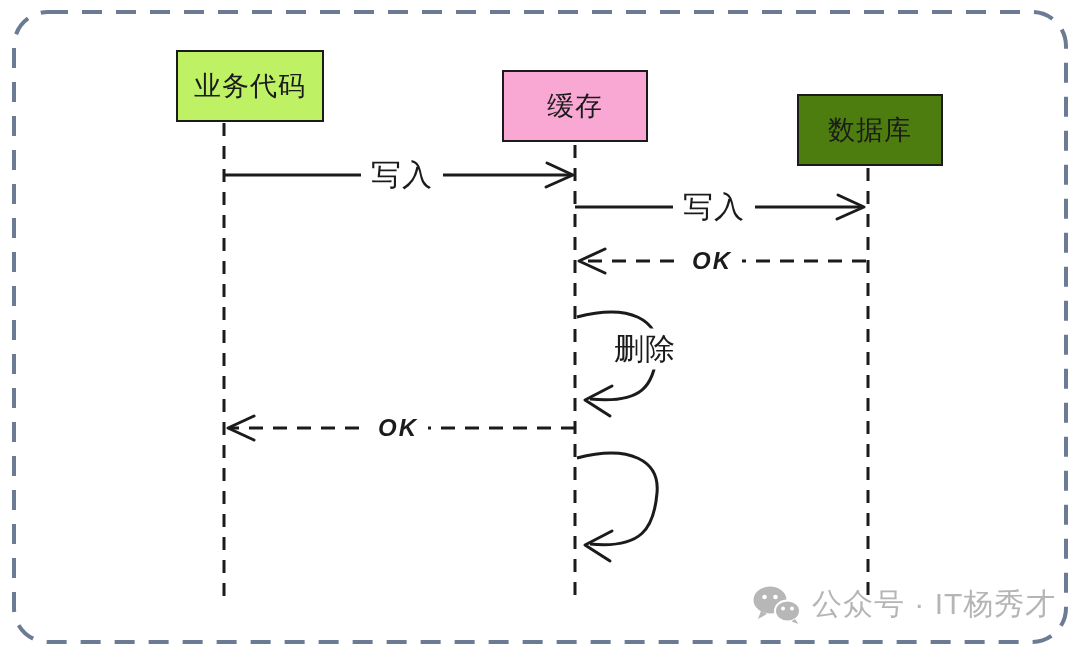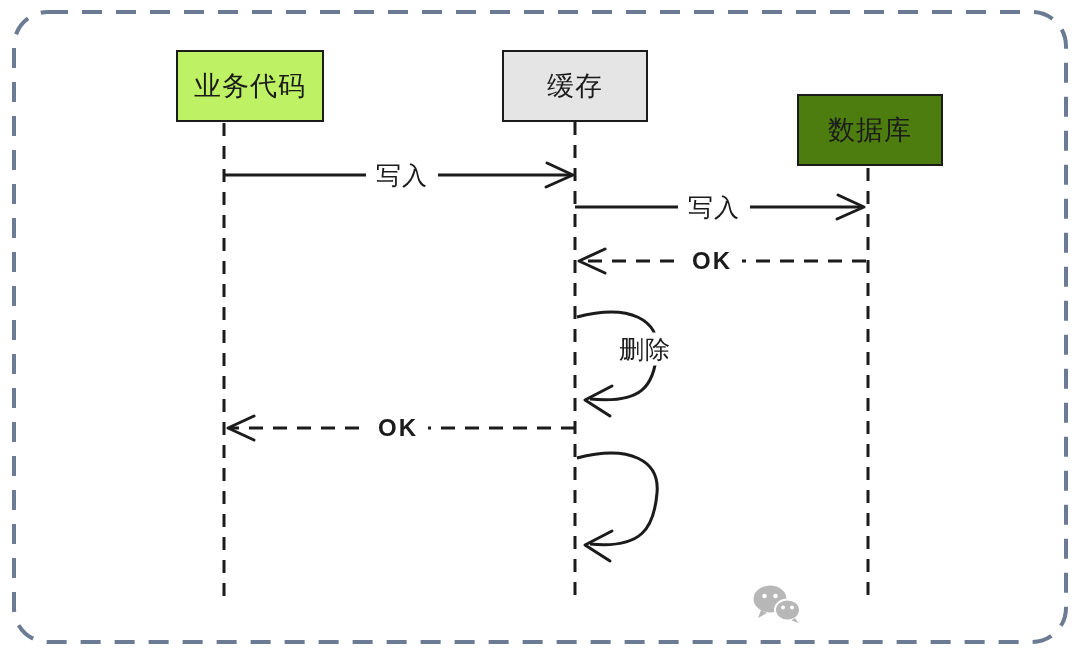--- a/index.html
+++ b/index.html
@@ -18,24 +18,24 @@
     position:absolute; top:50px; height:72px; box-sizing:border-box;
     border:2.5px solid #1b1b1b; display:flex; align-items:center; justify-content:center;
     font-size:27px; font-weight:500; color:#1b1b1b; letter-spacing:1px;
   }
   .actor-business { left:152px; width:148px; }
   .actor-cache    { left:502px; width:146px; }
   .actor-db       { left:797px; width:146px; }
 
   .msg-label {
     position:absolute; transform:translate(-50%,-50%);
-    background:#ffffff; padding:0 10px; font-size:25px; color:#1b1b1b;
+    background:#ffffff; padding:0 10px; font-size:30px; color:#1b1b1b;
     white-space:nowrap; letter-spacing:1px;
   }
-  .ok-label { font-weight:bold; font-size:24px; letter-spacing:2px; }
+  .ok-label { font-style:italic; font-weight:bold; font-size:24px; letter-spacing:2px; }
 
   .watermark {
     position:absolute; left:752px; top:584px; display:flex; align-items:center; gap:10px;
     color:#b5b5b5; font-size:30px; letter-spacing:1px;
   }
 </style>
 </head>
 <body>
 
 <div class="canvas">
@@ -63,21 +63,21 @@
     <path class="msgline dashedline" d="M575 428 H230"></path>
     <path class="arrowhead" d="M254 416 L228 428 L254 440"></path>
 
     <path class="loopline" d="M577 458 C630 444, 660 461, 657 493 C654 528, 642 549, 590 544"></path>
     <path class="arrowhead" d="M612 531 L585 545 L610 561"></path>
   </svg>
 
   <div class="actor actor-business" style="background-color: #bef264; margin-left: 24px;">
     <span>业务代码</span>
   </div>
-  <div class="actor actor-cache" style="background-color: #e5e5e5;">
+  <div class="actor actor-cache" style="background-color: #f9a8d4; margin-top: 20px;">
     <span>缓存</span>
   </div>
   <div class="actor actor-db" style="background-color: #4d7c0f; margin-top: 44px;">
     <span>数据库</span>
   </div>
 
   <span class="msg-label" style="left:402px; top:175px;">写入</span>
   <span class="msg-label" style="left:714px; top:207px;">写入</span>
   <span class="msg-label ok-label" style="left:712px; top:261px;">OK</span>
   <span class="msg-label" style="left:645px; top:349px;">删除</span>
@@ -89,15 +89,16 @@
         <ellipse cx="18" cy="15" rx="16.5" ry="13.5" fill="#b7b7b7"></ellipse>
         <path d="M9 26 L6 34 L15 29 Z" fill="#b7b7b7"></path>
         <circle cx="12.5" cy="12" r="2.3" fill="#ffffff"></circle>
         <circle cx="23.5" cy="12" r="2.3" fill="#ffffff"></circle>
         <ellipse cx="35.5" cy="26" rx="12.5" ry="10.5" fill="#b7b7b7" stroke="#ffffff" stroke-width="2"></ellipse>
         <path d="M43 34 L46.5 39 L39.5 36.5 Z" fill="#b7b7b7"></path>
         <circle cx="31" cy="23.5" r="2" fill="#ffffff"></circle>
         <circle cx="40" cy="23.5" r="2" fill="#ffffff"></circle>
       </svg>
     </span>
+    <span>公众号 · IT杨秀才</span>
   </div>
 
 </div>
 
 </body></html>

